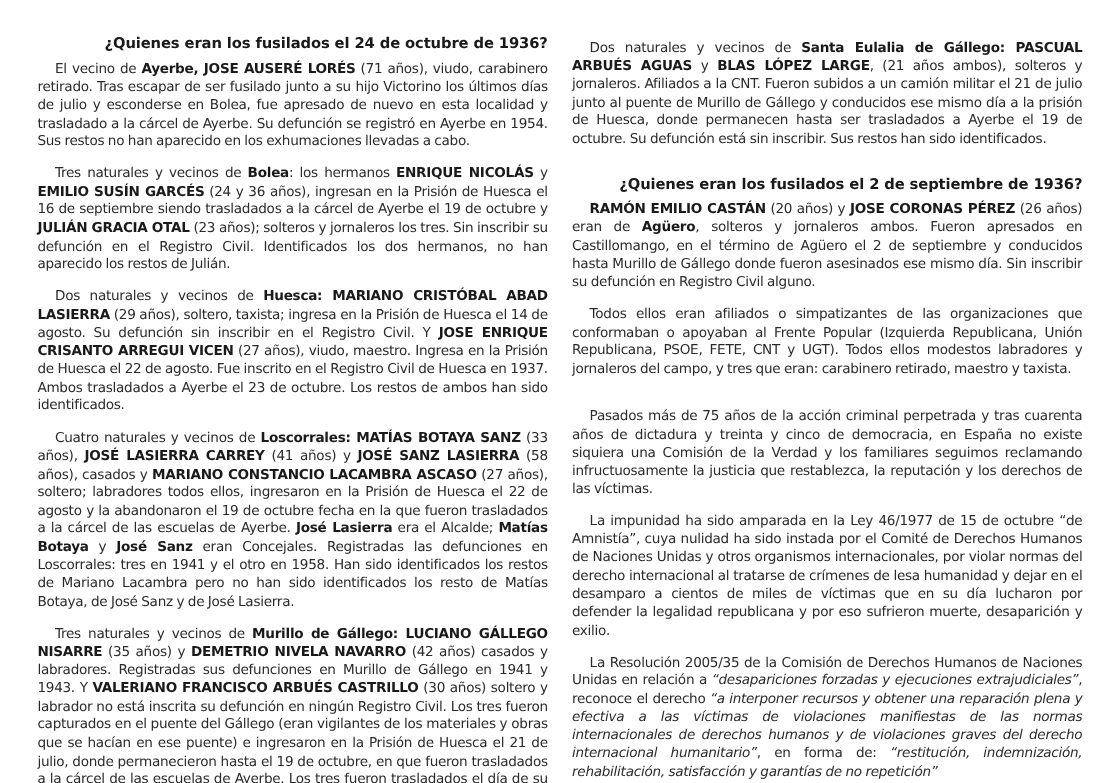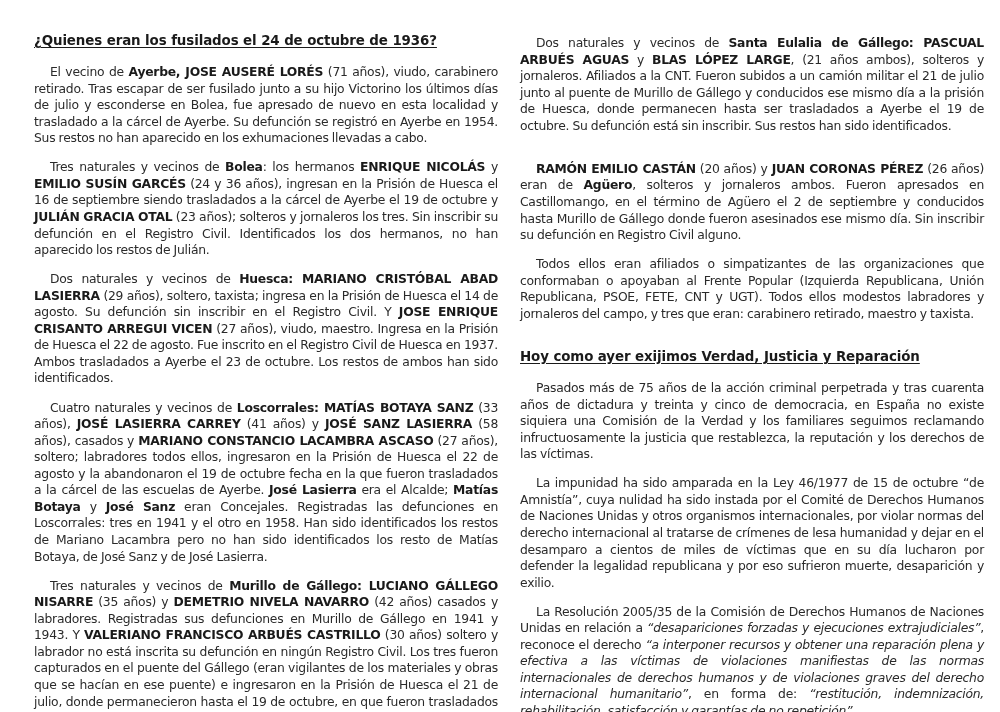--- a/index.html
+++ b/index.html
@@ -1,22 +1,22 @@
 <!DOCTYPE html>
 <html><head>
 <meta charset="utf-8">
 <style>
   html, body { margin:0; padding:0; background:#ffffff; }
   body { width:1000px; height:712px; overflow:hidden; position:relative;
          font-family:"DejaVu Sans", sans-serif; color:#2a2a2a; }
   .col { position:absolute; top:33px; width:464px; }
   #col-left { left:34px; }
   #col-right { left:520px; top:35px; }
-  .heading { font-weight:bold; font-size:13.4px; text-decoration:underline;
-             text-underline-offset:2px; color:#1a1a1a; margin:0 0 16px 0; letter-spacing:-0.1px; }
+  .heading { font-weight:bold; font-size:13.4px; 
+             text-underline-offset:2px; color:#1a1a1a; margin:0 0 6px 0; letter-spacing:-0.1px;text-align:right; }
   p { margin:0 0 12.6px 0; font-size:12.35px; line-height:16.55px; text-align:justify;
       text-indent:16px; letter-spacing:-0.25px; word-spacing:-0.4px; }
   b { font-weight:bold; color:#1a1a1a; }
   i { }
   .gap { height:14px; }
 </style>
 </head>
 <body>
 
 <div class="col" id="col-left">
@@ -28,24 +28,24 @@
       <p><span>Cuatro naturales y vecinos de </span><b>Loscorrales: MATÍAS BOTAYA SANZ</b><span> (33 años), </span><b>JOSÉ LASIERRA CARREY</b><span> (41 años) y </span><b>JOSÉ SANZ LASIERRA</b><span> (58 años), casados y </span><b>MARIANO CONSTANCIO LACAMBRA ASCASO</b><span> (27 años), soltero; labradores todos ellos, ingresaron en la Prisión de Huesca el 22 de agosto y la abandonaron el 19 de octubre fecha en la que fueron trasladados a la cárcel de las escuelas de Ayerbe. </span><b>José Lasierra</b><span> era el Alcalde; </span><b>Matías Botaya</b><span> y </span><b>José Sanz</b><span> eran Concejales. Registradas las defunciones en Loscorrales: tres en 1941 y el otro en 1958. Han sido identificados los restos de Mariano Lacambra pero no han sido identificados los resto de Matías Botaya, de José Sanz y de José Lasierra.</span></p>
       <p><span>Tres naturales y vecinos de </span><b>Murillo de Gállego: LUCIANO GÁLLEGO NISARRE</b><span> (35 años) y </span><b>DEMETRIO NIVELA NAVARRO</b><span> (42 años) casados y labradores. Registradas sus defunciones en Murillo de Gállego en 1941 y 1943. Y </span><b>VALERIANO FRANCISCO ARBUÉS CASTRILLO</b><span> (30 años) soltero y labrador no está inscrita su defunción en ningún Registro Civil. Los tres fueron capturados en el puente del Gállego (eran vigilantes de los materiales y obras que se hacían en ese puente) e ingresaron en la Prisión de Huesca el 21 de julio, donde permanecieron hasta el 19 de octubre, en que fueron trasladados a la cárcel de las escuelas de Ayerbe. Los tres fueron trasladados el día de su fusilamiento al cementerio de Murillo siendo enterrados Luciano y Demetrio en el interior y Valeriano en el exterior.</span></p>
     </div>
 </div>
 
 <div class="col" id="col-right">
   <div>
       <p><span>Dos naturales y vecinos de </span><b>Santa Eulalia de Gállego: PASCUAL ARBUÉS AGUAS</b><span> y </span><b>BLAS LÓPEZ LARGE</b><span>, (21 años ambos), solteros y jornaleros. Afiliados a la CNT. Fueron subidos a un camión militar el 21 de julio junto al puente de Murillo de Gállego y conducidos ese mismo día a la prisión de Huesca, donde permanecen hasta ser trasladados a Ayerbe el 19 de octubre. Su defunción está sin inscribir. Sus restos han sido identificados.</span></p>
     </div>
   <div class="gap"></div>
+  <h2 class="heading">¿Quienes eran los fusilados el 2 de septiembre de 1936?</h2>
   <div>
-      <p><b>RAMÓN EMILIO CASTÁN</b><span> (20 años) y </span><b>JUAN CORONAS PÉREZ</b><span> (26 años) eran de </span><b>Agüero</b><span>, solteros y jornaleros ambos. Fueron apresados en Castillomango, en el término de Agüero el 2 de septiembre y conducidos hasta Murillo de Gállego donde fueron asesinados ese mismo día. Sin inscribir su defunción en Registro Civil alguno.</span></p>
+      <p><b>RAMÓN EMILIO CASTÁN</b><span> (20 años) y </span><b>JOSE CORONAS PÉREZ</b><span> (26 años) eran de </span><b>Agüero</b><span>, solteros y jornaleros ambos. Fueron apresados en Castillomango, en el término de Agüero el 2 de septiembre y conducidos hasta Murillo de Gállego donde fueron asesinados ese mismo día. Sin inscribir su defunción en Registro Civil alguno.</span></p>
       <p><span>Todos ellos eran afiliados o simpatizantes de las organizaciones que conformaban o apoyaban al Frente Popular (Izquierda Republicana, Unión Republicana, PSOE, FETE, CNT y UGT). Todos ellos modestos labradores y jornaleros del campo, y tres que eran: carabinero retirado, maestro y taxista.</span></p>
     </div>
   <div class="gap"></div>
-  <h2 class="heading">Hoy como ayer exijimos Verdad, Justicia y Reparación</h2>
   <div>
       <p><span>Pasados más de 75 años de la acción criminal perpetrada y tras cuarenta años de dictadura y treinta y cinco de democracia, en España no existe siquiera una Comisión de la Verdad y los familiares seguimos reclamando infructuosamente la justicia que restablezca, la reputación y los derechos de las víctimas.</span></p>
       <p><span>La impunidad ha sido amparada en la Ley 46/1977 de 15 de octubre “de Amnistía”, cuya nulidad ha sido instada por el Comité de Derechos Humanos de Naciones Unidas y otros organismos internacionales, por violar normas del derecho internacional al tratarse de crímenes de lesa humanidad y dejar en el desamparo a cientos de miles de víctimas que en su día lucharon por defender la legalidad republicana y por eso sufrieron muerte, desaparición y exilio.</span></p>
       <p><span>La Resolución 2005/35 de la Comisión de Derechos Humanos de Naciones Unidas en relación a </span><i>“desapariciones forzadas y ejecuciones extrajudiciales”</i><span>, reconoce el derecho </span><i>“a interponer recursos y obtener una reparación plena y efectiva a las víctimas de violaciones manifiestas de las normas internacionales de derechos humanos y de violaciones graves del derecho internacional humanitario”</i><span>, en forma de: </span><i>“restitución, indemnización, rehabilitación, satisfacción y garantías de no repetición”</i></p>
     </div>
 </div>
 
 </body></html>

